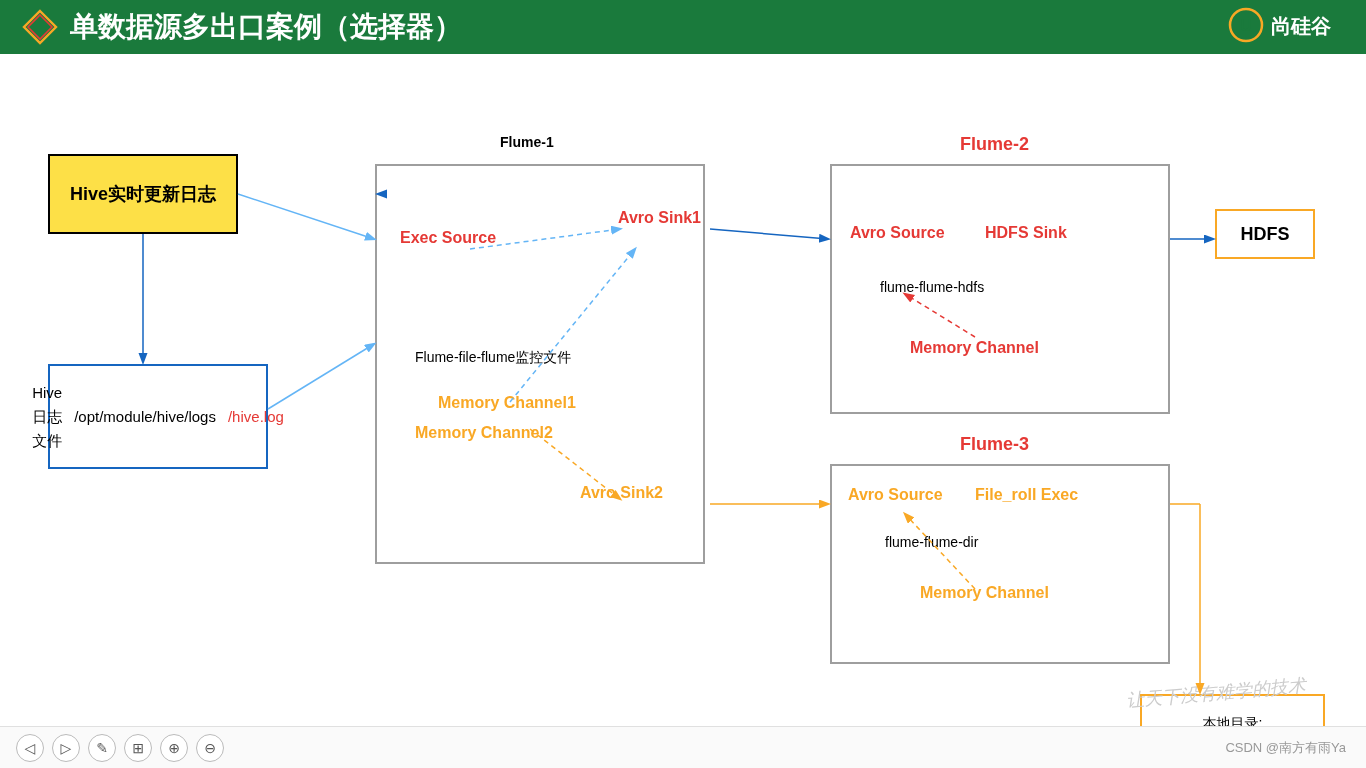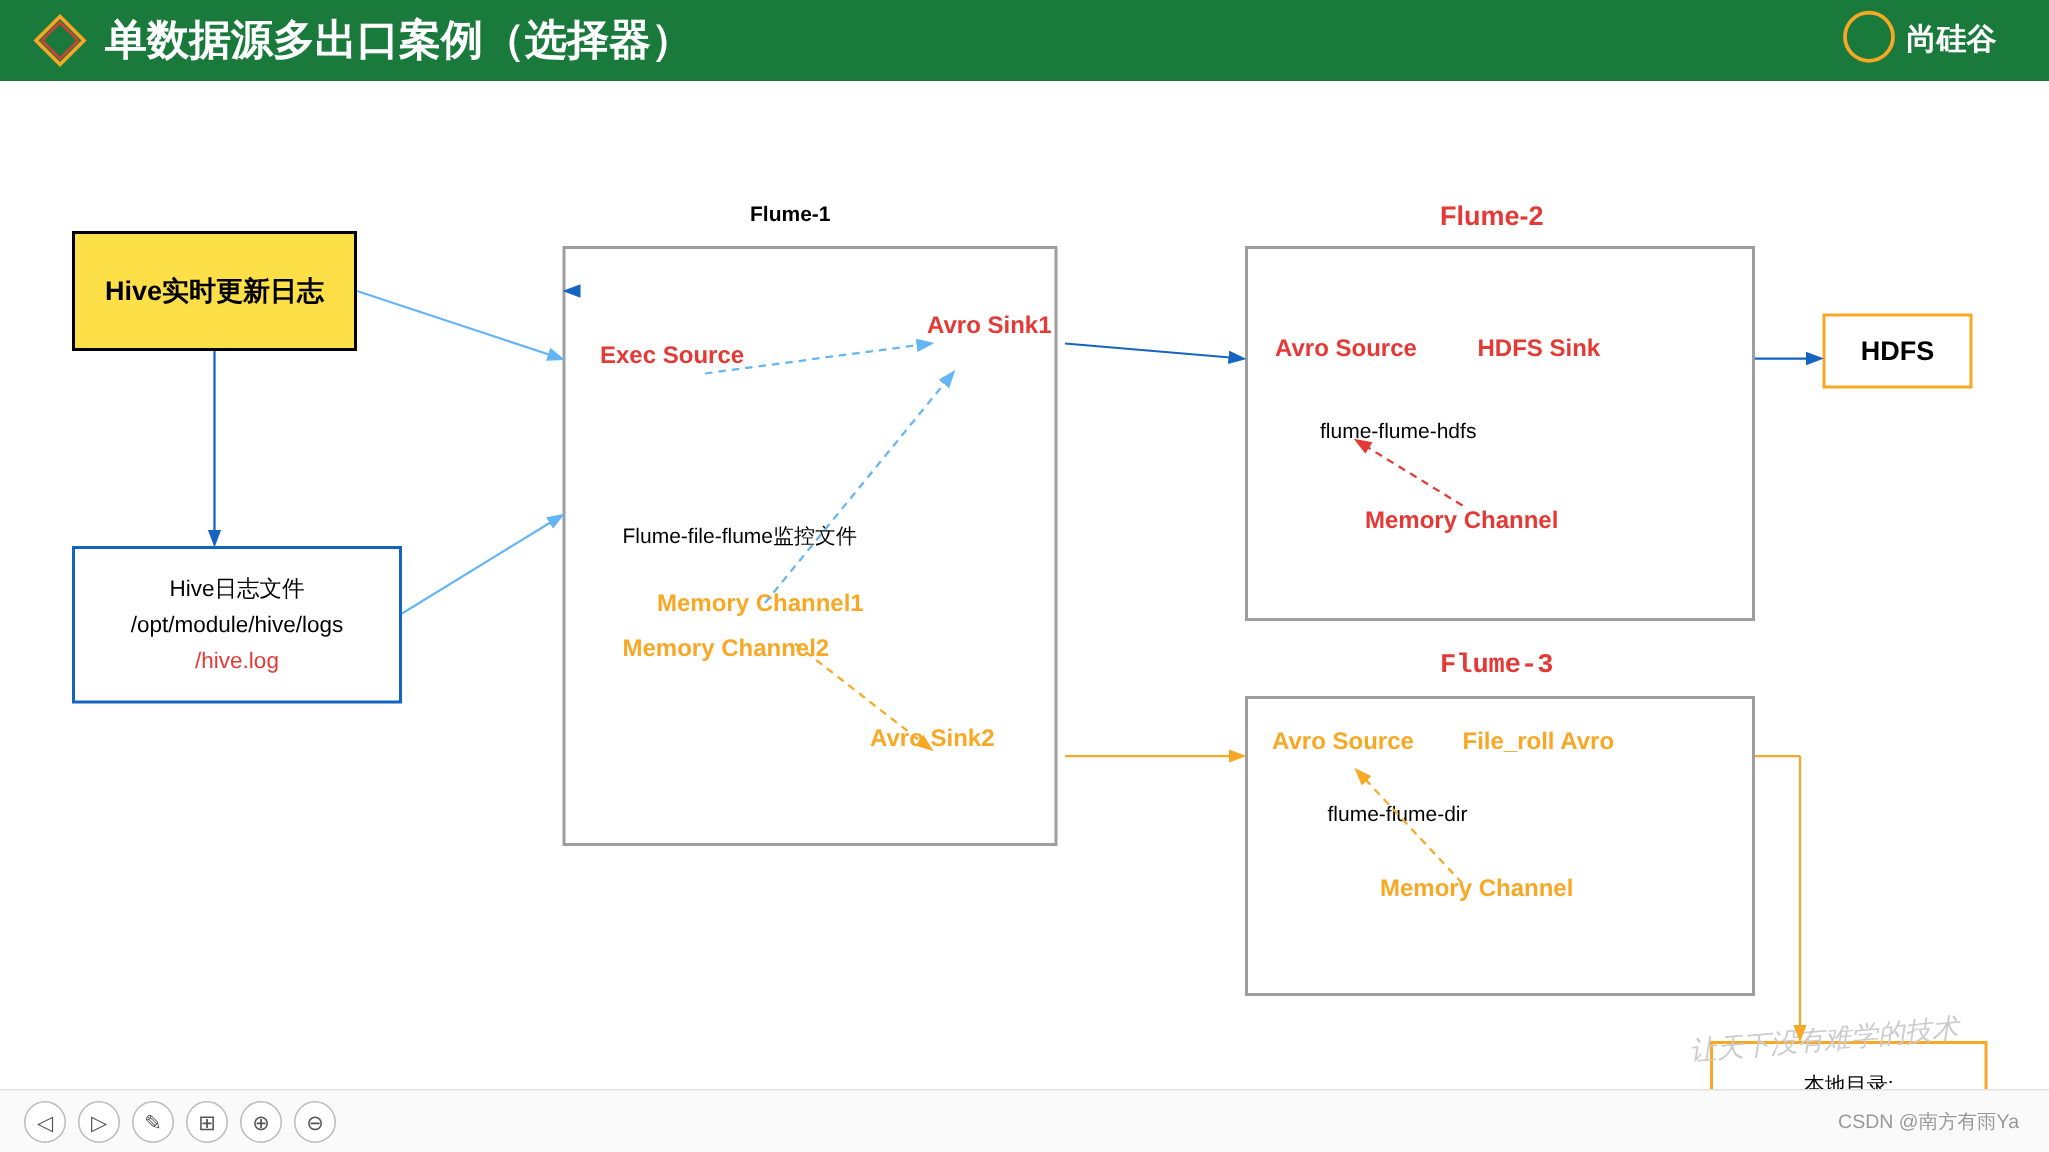--- a/index.html
+++ b/index.html
@@ -69,27 +69,28 @@
 
     
     .box-hive-file {
       position: absolute;
       left: 48px;
       top: 310px;
       width: 220px;
       height: 105px;
       border: 2px solid #1565c0;
       display: flex;
-      flex-direction: column;
+      flex-direction: row;
       align-items: center;
       justify-content: center;
       font-size: 15px;
       color: #000;
       background: #fff;
       line-height: 1.6;
+      gap: 12px;
     }
     .box-hive-file .red-link {
       color: #e53935;
     }
 
     
     .box-flume1 {
       position: absolute;
       left: 375px;
       top: 110px;
@@ -136,21 +137,20 @@
       border: 2px solid #9e9e9e;
       background: #fff;
     }
     .box-flume3-label {
       position: absolute;
       left: 960px;
       top: 380px;
       color: #e53935;
       font-size: 18px;
       font-weight: bold;
-      font-family: Liberation Mono, monospace;
     }
 
     
     .box-hdfs {
       position: absolute;
       left: 1215px;
       top: 155px;
       width: 100px;
       height: 50px;
       border: 2px solid #f9a825;
@@ -414,21 +414,21 @@
   <div class="f1-mem-ch1 label-orange">Memory  Channel1</div>
   <div class="f1-mem-ch2 label-orange">Memory  Channel2</div>
   <div class="f1-avro-sink2 label-orange">Avro Sink2</div>
 
   <div class="f2-avro-source label-red">Avro Source</div>
   <div class="f2-hdfs-sink label-red">HDFS Sink</div>
   <div class="f2-flume-label label-black">flume-flume-hdfs</div>
   <div class="f2-mem-ch label-red">Memory Channel</div>
 
   <div class="f3-avro-source label-orange">Avro Source</div>
-  <div class="f3-file-sink label-orange">File_roll Avro</div>
+  <div class="f3-file-sink label-orange">File_roll Exec</div>
   <div class="f3-flume-label label-black">flume-flume-dir</div>
   <div class="f3-mem-ch label-orange">Memory Channel</div>
 
   <div class="watermark">让天下没有难学的技术</div>
 
   <svg class="arrows-svg" xmlns="http://www.w3.org/2000/svg">
     <defs>
       <marker id="arrow-blue" markerWidth="8" markerHeight="8" refX="6" refY="3" orient="auto">
         <path d="M0,0 L0,6 L8,3 z" fill="#64b5f6"></path>
       </marker>

